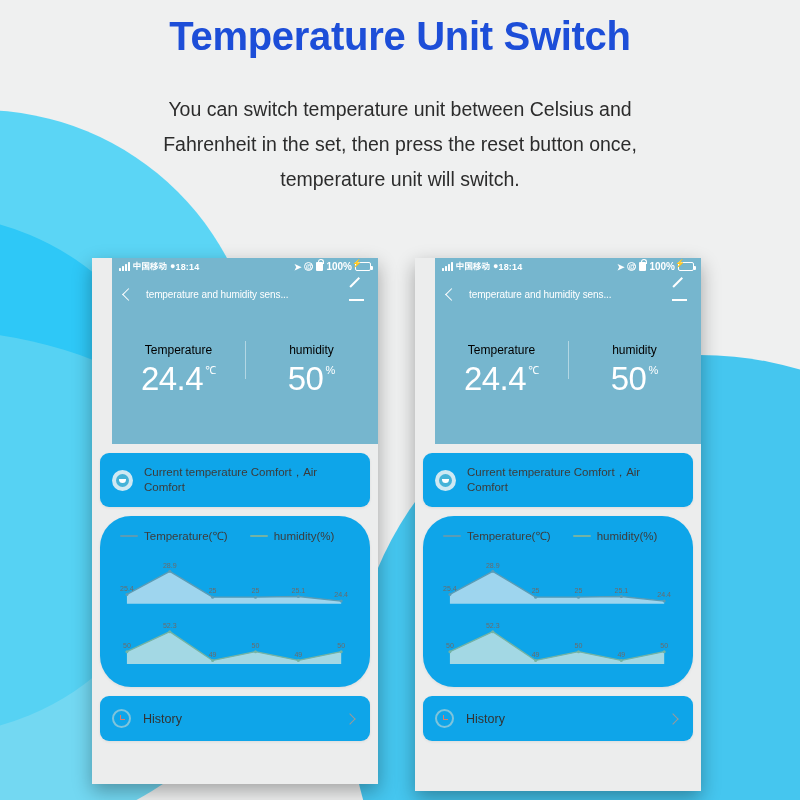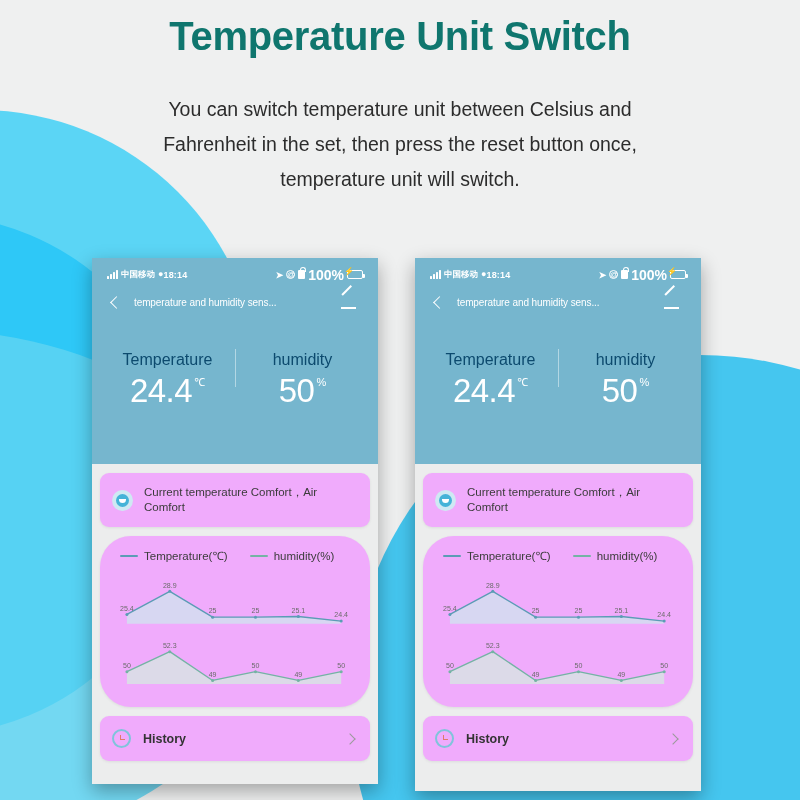--- a/index.html
+++ b/index.html
@@ -43,21 +43,21 @@
     background: #45c6ef;
   }
 
   
   .headline {
     position: absolute;
     top: 14px; left: 0; right: 0;
     text-align: center;
     font-size: 40px;
     font-weight: bold;
-    color: #0f766e;
+    color: #1d4ed8;
     letter-spacing: -.3px;
     z-index: 6;
   }
   .subhead {
     position: absolute;
     top: 92px; left: 150px; width: 500px;
     text-align: center;
     font-size: 19.5px;
     line-height: 35px;
     color: #2c2c2c;
@@ -72,22 +72,23 @@
     box-shadow: 0 7px 18px rgba(0,0,0,.32);
     overflow: hidden;
     z-index: 5;
   }
   .phone-left  { left: 92px;  top: 258px; height: 526px; }
   .phone-right { left: 415px; top: 258px; height: 533px; }
 
   
   .top-panel {
     background: #76b6ce;
-    padding: 8px;
+    padding: 0;
     position: relative;
+    margin-left: 20px;
   }
 
   
   .statusbar {
     display: flex;
     align-items: center;
     height: 17px;
     padding: 0 7px;
     font-size: 9px;
     color: #ffffff;
@@ -105,21 +106,21 @@
   .bars i:nth-child(4){ height: 9px; }
   .carrier { font-size: 8.5px; }
   .wifi { font-size: 9px; line-height: 1; }
   .loc  { font-size: 9px; transform: rotate(0deg); }
   .at   { font-size: 8px; border: 1px solid #fff; border-radius: 50%;
           width: 9px; height: 9px; line-height: 7px; text-align: center; }
   .lockicon { width: 7px; height: 9px; background: #fff; border-radius: 1px; position: relative; }
   .lockicon:before { content:""; position:absolute; left:1.6px; top:-2.6px;
           width:3.8px; height:4px; border:1.1px solid #fff; border-bottom:none;
           border-radius: 3px 3px 0 0; }
-  .pct { font-size: 14px; }
+  .pct { font-size: 10px; }
   .batt { width: 16px; height: 9px; border: 1px solid #fff; border-radius: 2px;
           position: relative; padding: 1px; }
   .batt:after { content:""; position:absolute; right:-3px; top:2.5px;
           width:2px; height:4px; background:#fff; border-radius:0 1px 1px 0; }
   .batt-fill { width: 100%; height: 100%; background: #35e06a; border-radius: 1px;
           position: relative; }
   .bolt { position:absolute; left:50%; top:50%; transform:translate(-50%,-50%);
           font-size: 8px; color:#fff; line-height:1; }
 
   
@@ -157,22 +158,22 @@
 
   
   .readings {
     display: flex;
     align-items: flex-start;
     padding: 30px 0 46px 0;
     position: relative;
   }
   .reading { flex: 1 1 50%; text-align: center; position: relative; }
   .reading-label {
-    font-size: 16px;
-    color: #0c4a6e;
+    font-size: 12px;
+    color: #000000;
     margin-bottom: 3px;
   }
   .reading-value {
     font-size: 33px;
     color: #ffffff;
     font-weight: 300;
     line-height: 38px;
     letter-spacing: -.5px;
     display: inline-block;
   }
@@ -186,21 +187,21 @@
   }
   .divider-v {
     position: absolute;
     left: 50%; top: 28px;
     width: 1px; height: 38px;
     background: rgba(255,255,255,.45);
   }
 
   
   .card {
-    background: #f0abfc;
+    background: #0ea5e9;
     border-radius: 9px;
     margin: 9px 8px 0 8px;
     box-shadow: 0 1px 3px rgba(0,0,0,.07);
   }
   .card-comfort {
     display: flex;
     align-items: center;
     padding: 12px 12px;
     min-height: 52px;
   }
@@ -257,21 +258,21 @@
     margin-right: 12px;
   }
   .clock:before {
     content:""; position:absolute; left:6px; top:3.5px;
     width: 1.4px; height: 5px; background: #e07b6a;
   }
   .clock:after {
     content:""; position:absolute; left:6.5px; top:7.5px;
     width: 4px; height: 1.4px; background: #e07b6a;
   }
-  .history-label { flex: 1 1 auto; font-size: 12.5px; color: #333; font-weight: bold; }
+  .history-label { flex: 1 1 auto; font-size: 12.5px; color: #333; }
   .chev-right {
     width: 8px; height: 8px;
     border-top: 1.5px solid #9a9a9a;
     border-right: 1.5px solid #9a9a9a;
     transform: rotate(45deg);
     flex: 0 0 auto;
     margin-right: 4px;
   }
 </style>
 </head>

